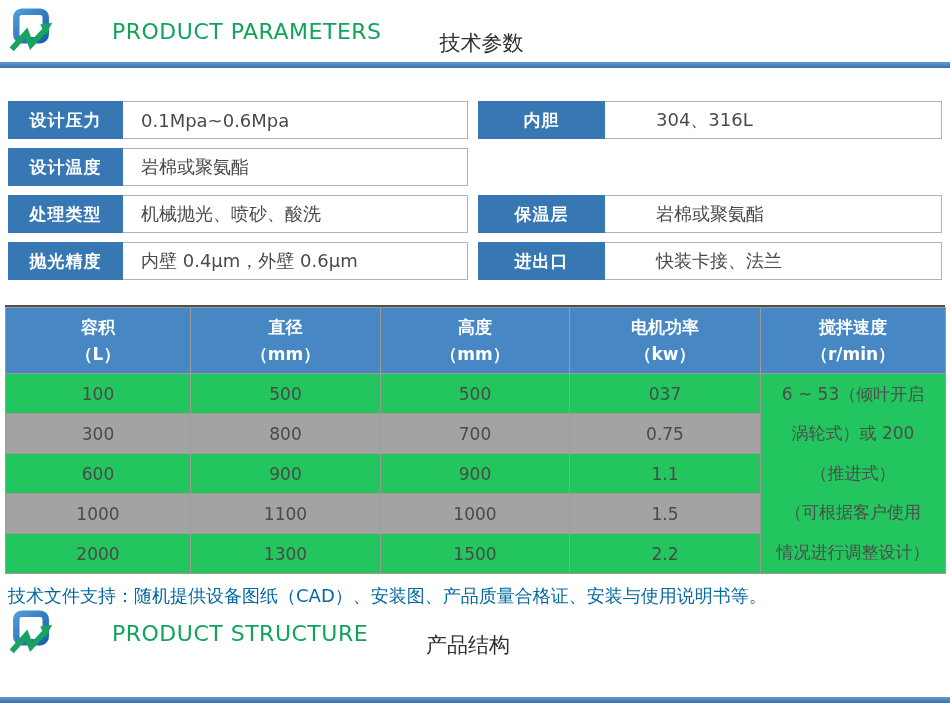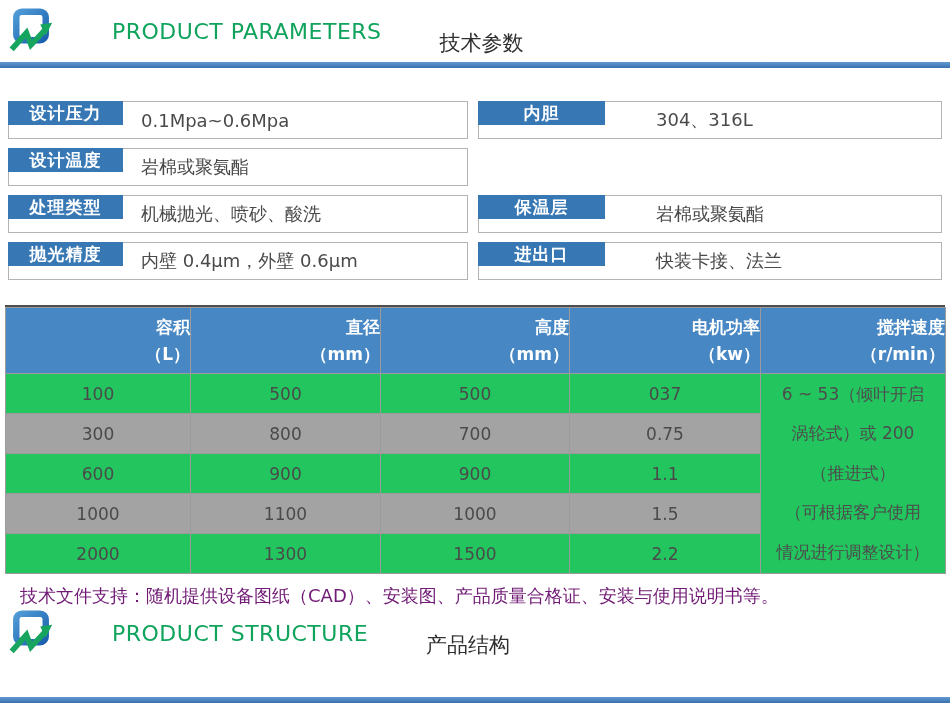--- a/index.html
+++ b/index.html
@@ -20,38 +20,38 @@
   .divider.d2 { top:697px; }
 
   
   .param-row { position:absolute; height:38px; display:flex; background:#fff;
                border:1px solid #b3b3b3; }
   .param-row.left  { left:8px;  width:460px; }
   .param-row.right { left:478px; width:464px;gap:33px; }
   .r0 { top:101px; } .r1 { top:148px; } .r2 { top:195px; } .r3 { top:242px; }
   .param-label { background:#3677b4; color:#fff; font-size:17px; font-weight:bold;
                  display:flex; align-items:center; justify-content:center;
-                 letter-spacing:1px; margin:-1px 0 -1px -1px; height:24px; }
+                 letter-spacing:1px; margin:-1px 0 -1px -1px; height:38px; }
   .param-row.left  .param-label { width:115px; }
   .param-row.right .param-label { width:127px; }
   .param-value { flex:1; display:flex; align-items:center; padding-left:18px;
                  font-size:18px; color:#4a4a4a; white-space:nowrap; overflow:hidden; }
 
   
   .table-wrap { position:absolute; left:5px; top:305px; width:940px; border-top:2px solid #4e4e4e; }
   table { border-collapse:collapse; table-layout:fixed; width:940px; }
   th, td { border:1px solid #9b9b9b; }
   th { height:66px; background:#4687c4; color:#fff; font-size:17px; font-weight:bold;
-       text-align:right; vertical-align:middle; line-height:1.55;margin-left:19px; }
+       text-align:center; vertical-align:middle; line-height:1.55;margin-left:19px; }
   td { height:40px; text-align:center; vertical-align:middle; font-size:17px; color:#4a4a4a; background:#a3a3a3; }
   tr.striped td { background:#22c55e; }
   td.speed-cell { background:#fff; padding:0 4px; }
   td.speed-cell div { line-height:39.6px; font-size:17px; color:#4d4d4d; white-space:nowrap; }
 
-  .footer-note { position:absolute; left:20px; top:584px; font-size:18px; color:#701a75; white-space:nowrap; }
+  .footer-note { position:absolute; left:8px; top:584px; font-size:18px; color:#0369a1; white-space:nowrap; }
 </style>
 </head>
 <body>
 
 <div class="page">
 
   <div class="sec-header top">
     <svg class="logo" viewBox="0 0 50 52" xmlns="http://www.w3.org/2000/svg">
       <defs>
         <linearGradient id="lg1" x1="0" y1="0" x2="1" y2="1">

